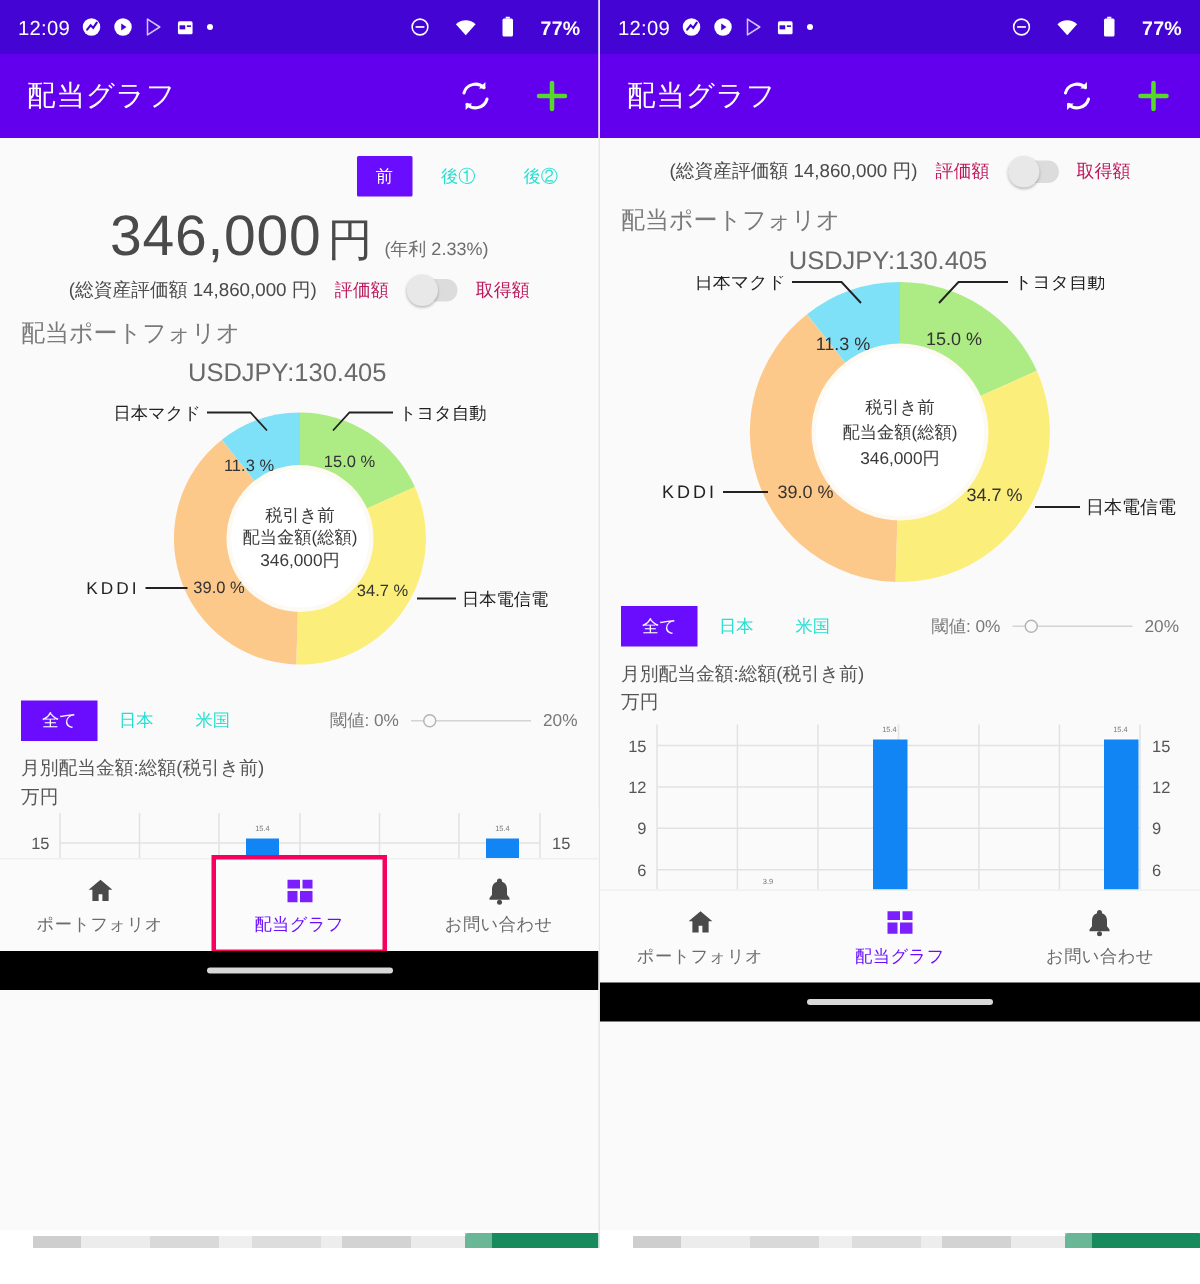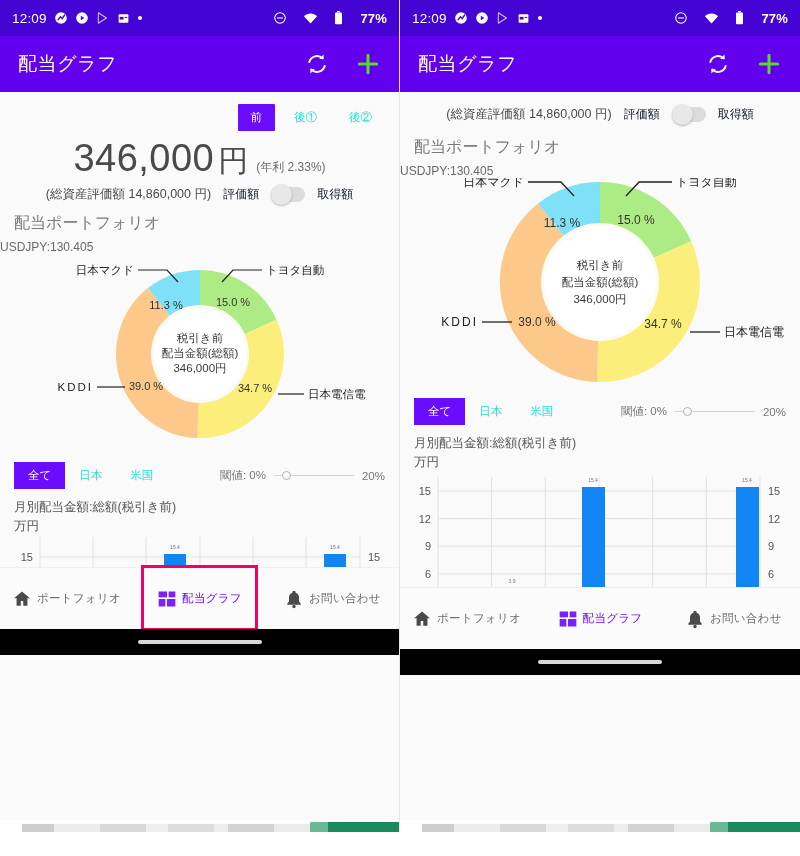--- a/index.html
+++ b/index.html
@@ -55,33 +55,33 @@
   }
   .amount { font-size: 38px; color: #4a4a4a; font-weight: 300; letter-spacing: .5px; }
   .amount-unit { font-size: 30px; color: #4a4a4a; font-weight: 300; }
   .yield { font-size: 12px; color: #6d6d6d; margin-left: 4px; }
 
   .assets-row {
     display: flex; align-items: center; justify-content: center;
     gap: 12px; padding: 4px 0 0 0;
   }
   .assets-text { font-size: 12.5px; color: #4a4a4a; }
-  .tgl-label { font-size: 12px; color: #0f172a; }
+  .tgl-label { font-size: 12px; color: #be185d; }
   .switch {
     width: 34px; height: 15px; border-radius: 8px; background: #dcdcdc;
     position: relative; display: inline-block;
   }
   .switch::after {
     content: ""; position: absolute; left: 0; top: -3px;
     width: 21px; height: 21px; border-radius: 50%;
     background: #e8e8e8; box-shadow: 0 1px 2px rgba(0,0,0,.28);
   }
 
   .portfolio-title { font-size: 16px; color: #7a7a7a; padding: 10px 14px 0 14px; }
-  .usdjpy { font-size: 12px; color: #6a6a6a; text-align: left; padding: 6px 16px 0 0; }
+  .usdjpy { font-size: 17px; color: #6a6a6a; text-align: center; padding: 6px 16px 0 0; }
 
   
   .donut-wrap { position: relative; }
   .donut-wrap svg { display: block; margin: 0 auto; }
   .donut-center-txt { font-size: 11.5px; fill: #3a3a3a; }
 
   
   .filter-row { display: flex; align-items: center; padding: 8px 14px 0 14px; }
   .f-btn {
     font-size: 11.5px; padding: 6px 14px; color: #25dfd0;
@@ -119,21 +119,21 @@
   }
   .ad svg { display: block; }
 
   
   .bottomnav {
     position: absolute; left: 0; right: 0; bottom: 26px; height: 62px;
     background: #fbfbfb; display: flex; align-items: center;
     border-top: 1px solid #f0f0f0;
   }
   .nav-item {
-    flex: 1; display: flex; flex-direction: row; align-items: center;
+    flex: 1; display: flex; flex-direction: column; align-items: center;
     justify-content: center; gap: 5px; height: 100%; position: relative;
   }
   .nav-label { font-size: 11.5px; color: #6b6b6b; letter-spacing: .3px; }
   .nav-item.active .nav-label { color: #6a0dff; }
   .nav-highlight {
     position: absolute; left: 8px; right: 8px; top: -3px; bottom: -2px;
     border: 3px solid #f5005e; background: transparent; pointer-events: none;
   }
   .gesturebar {
     position: absolute; left: 0; right: 0; bottom: 0; height: 26px;

